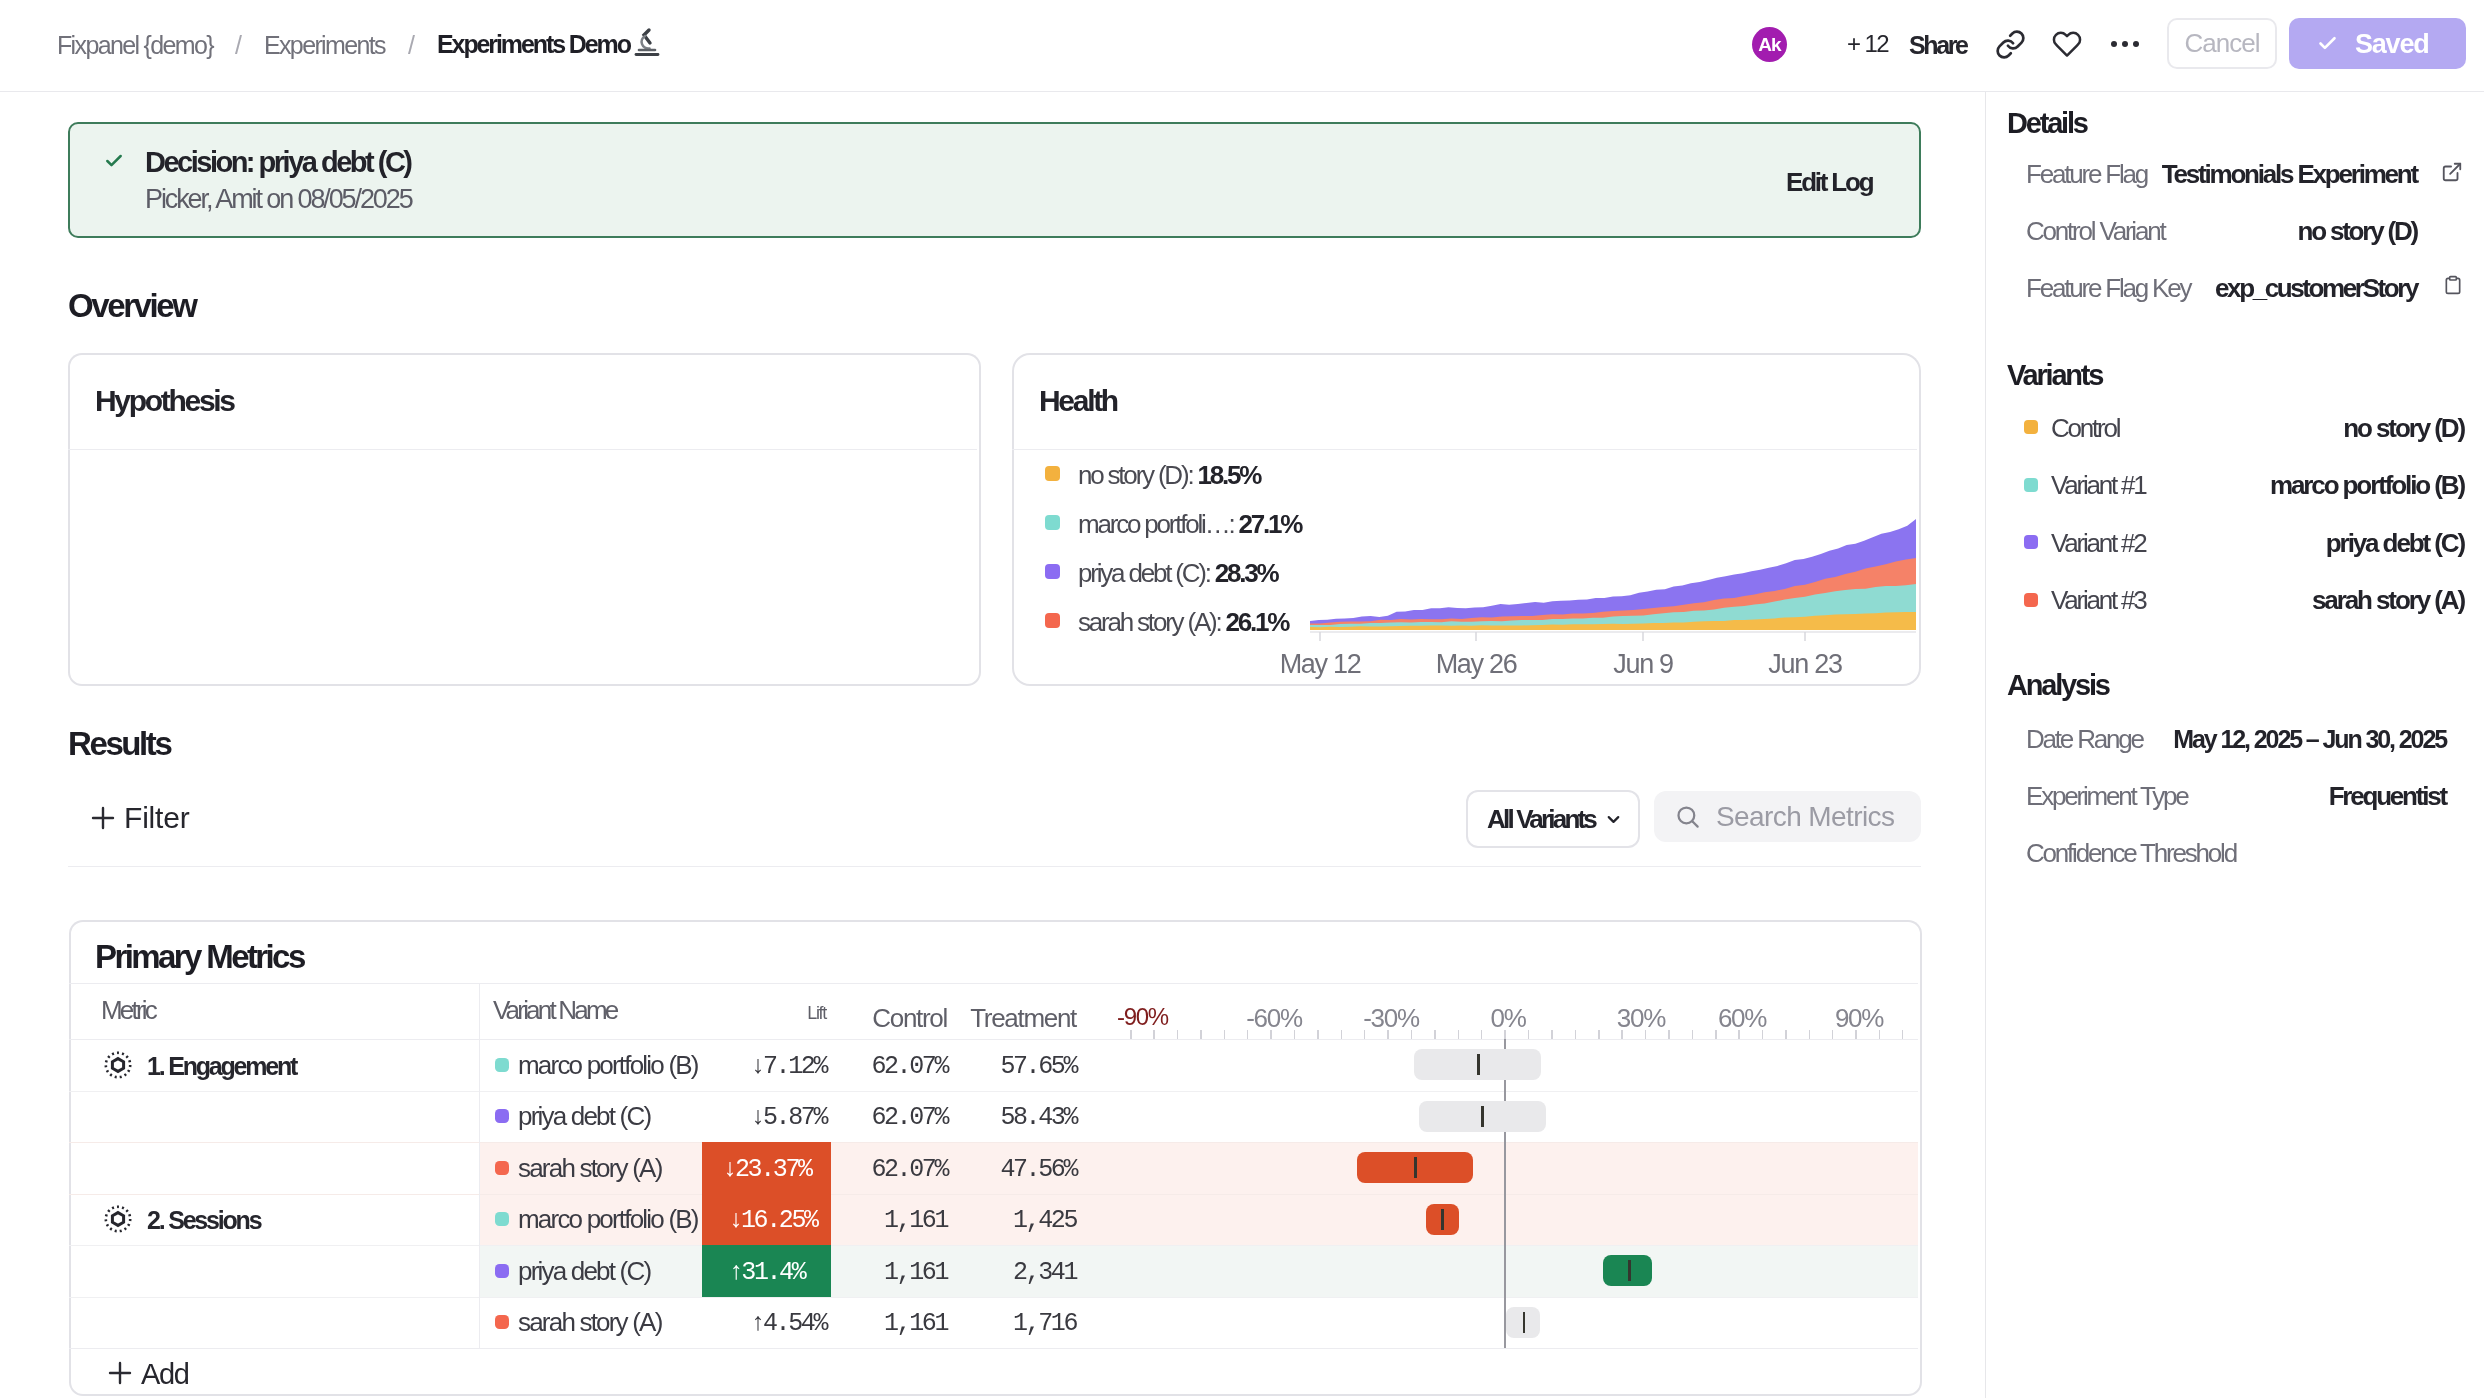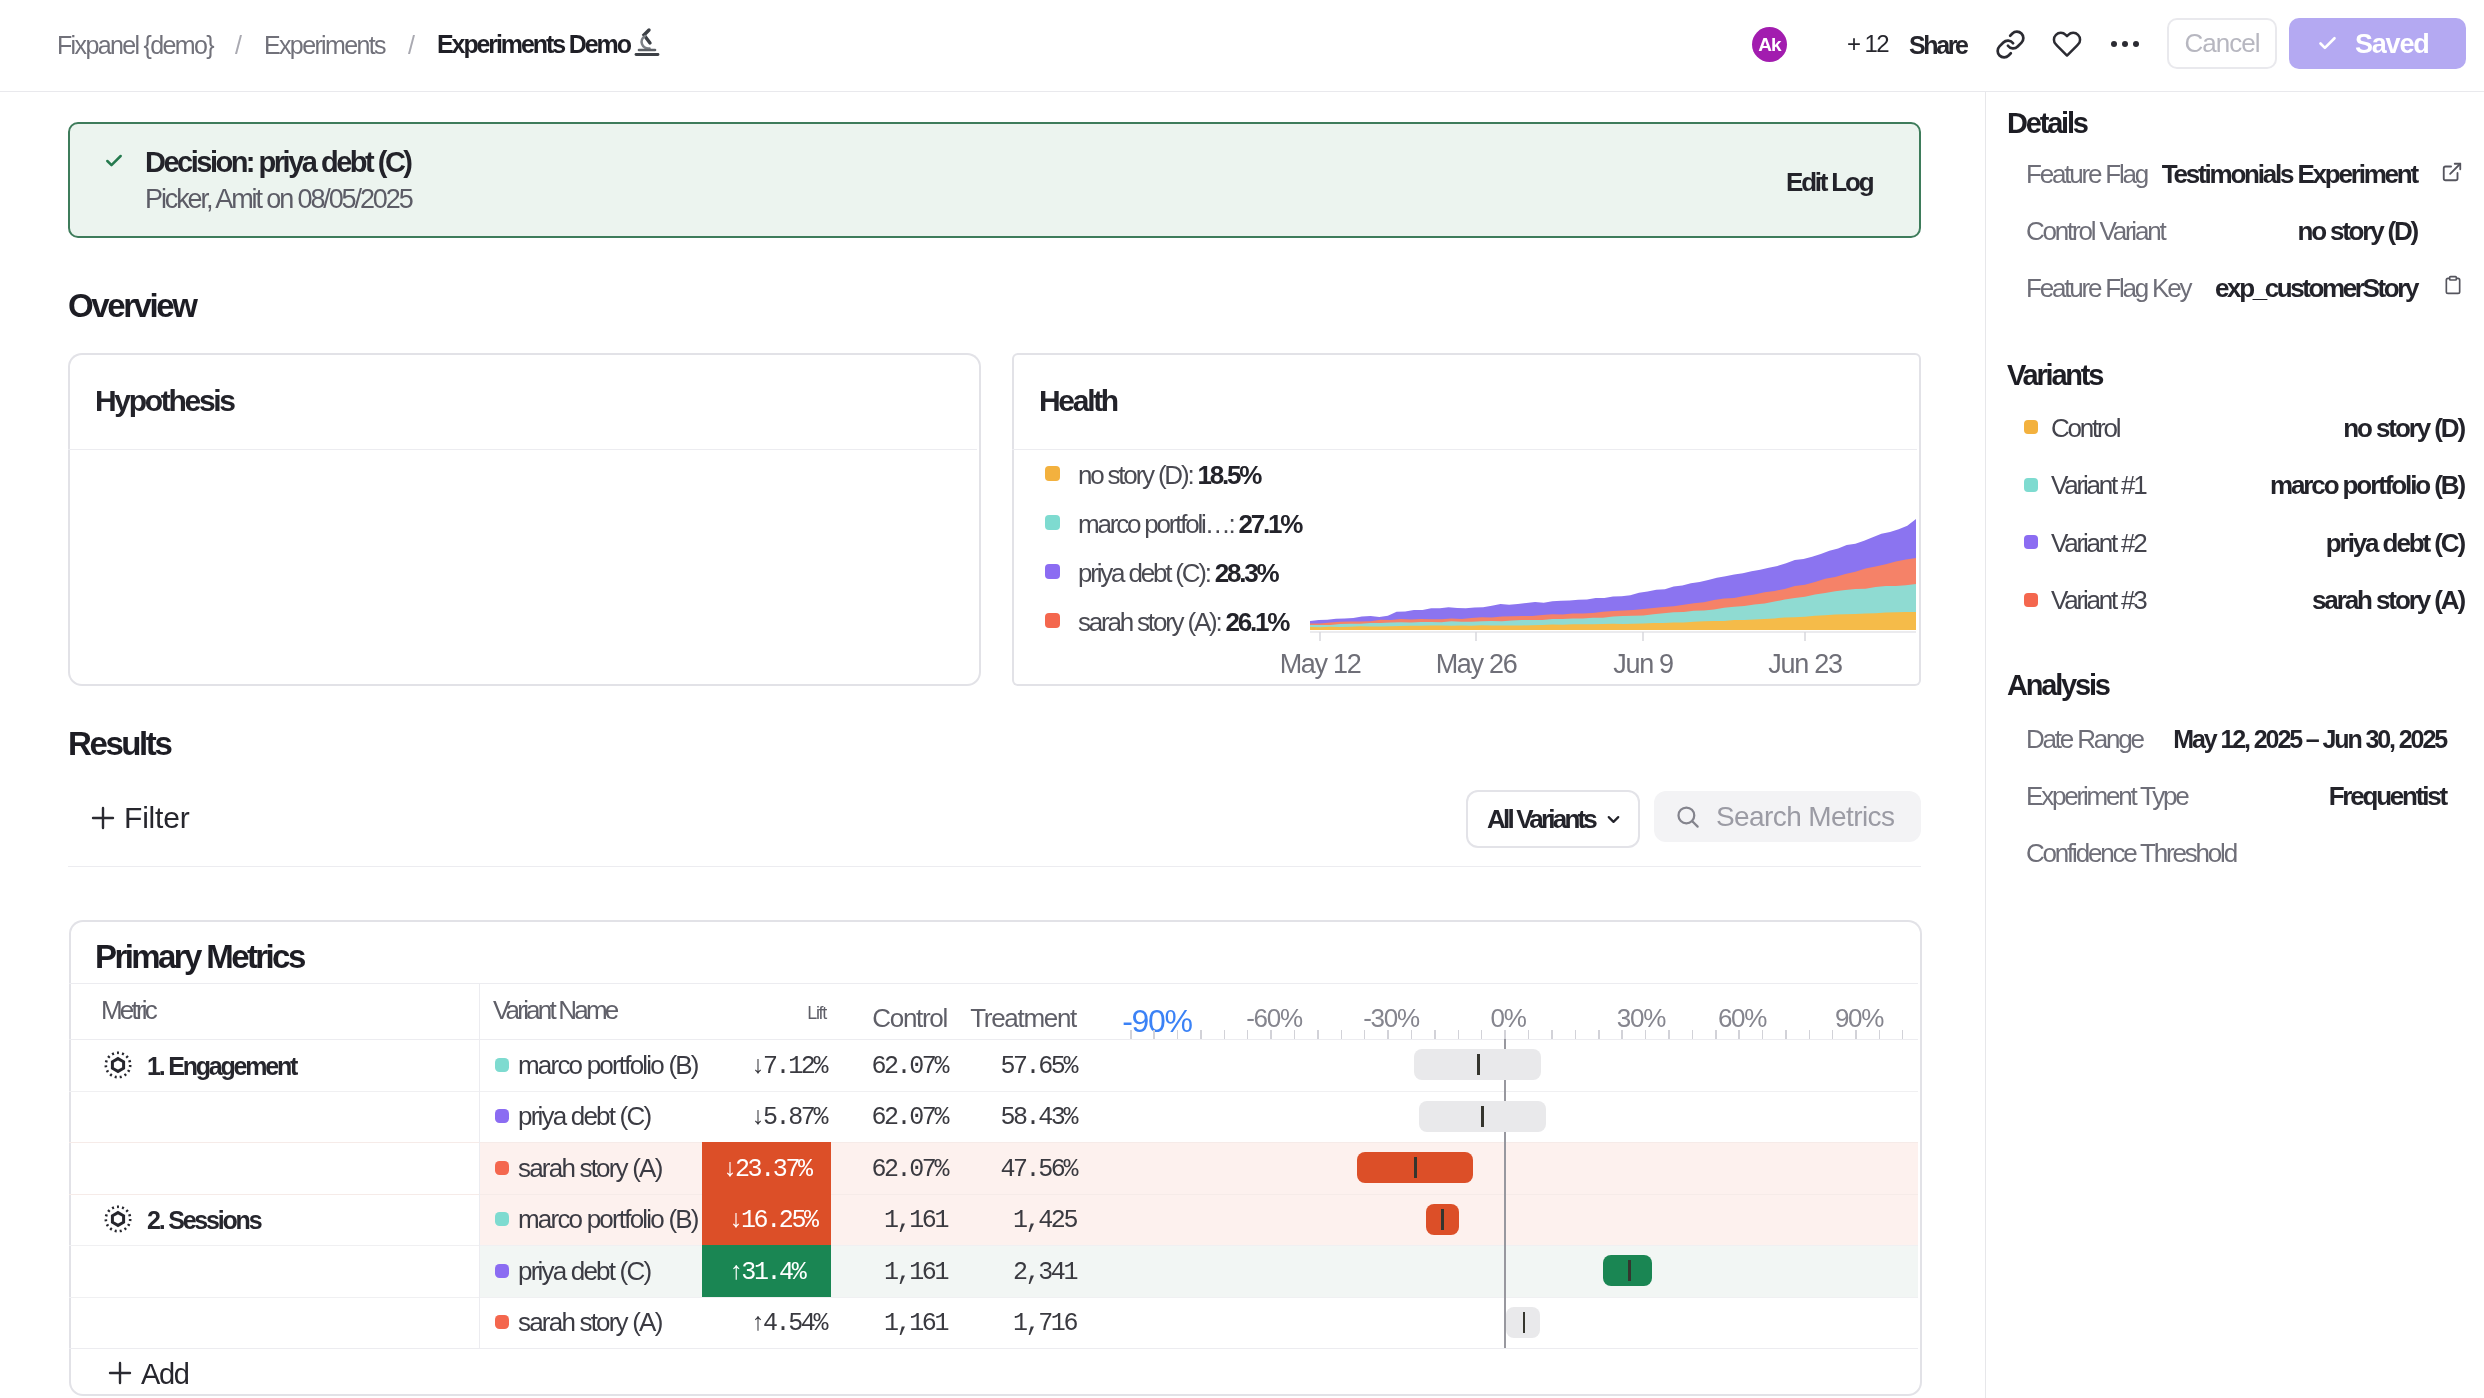--- a/index.html
+++ b/index.html
@@ -58,21 +58,21 @@
 <div class="abs" style="left:145px;top:184px;font-size:27px;letter-spacing:-2.1px;color:#5c5c66">Picker, Amit on 08/05/2025</div>
 <div class="abs" style="left:1786px;top:167px;font-size:26px;letter-spacing:-2.2px;font-weight:bold;color:#23232a">Edit Log</div>
 
 <div class="abs" style="left:68px;top:287px;font-size:33px;letter-spacing:-2.4px;font-weight:bold;color:#1d1d24">Overview</div>
 
 <div class="abs" style="left:68px;top:353px;width:913px;height:333px;box-shadow:inset 0 0 0 2px #e2e2e7;border-radius:14px">
   <div class="abs" style="left:27px;top:31px;font-size:30px;letter-spacing:-2.3px;font-weight:bold;color:#23232a">Hypothesis</div>
   <div class="abs" style="left:0;top:96px;width:909px;border-top:1px solid #ececf0"></div>
 </div>
 
-<div class="abs" style="left:1012px;top:353px;width:909px;height:333px;box-shadow:inset 0 0 0 2px #e2e2e7;border-radius:6px">
+<div class="abs" style="left:1012px;top:353px;width:909px;height:333px;box-shadow:inset 0 0 0 2px #e2e2e7;border-radius:18px">
   <div class="abs" style="left:27px;top:31px;font-size:30px;letter-spacing:-2.3px;font-weight:bold;color:#23232a">Health</div>
   <div class="abs" style="left:0;top:96px;width:905px;border-top:1px solid #ececf0"></div>
 
   <div class="abs" style="left:33px;top:113px;width:15px;height:15px;border-radius:4px;background:#f3b13e"></div>
   <div class="abs" style="left:66px;top:107px;font-size:26px;letter-spacing:-2.2px;color:#4a4a52">no story (D): <b style="color:#23232a">18.5%</b></div>
   <div class="abs" style="left:33px;top:162px;width:15px;height:15px;border-radius:4px;background:#7edbd0"></div>
   <div class="abs" style="left:66px;top:156px;font-size:26px;letter-spacing:-2.2px;color:#4a4a52">marco portfoli…: <b style="color:#23232a">27.1%</b></div>
   <div class="abs" style="left:33px;top:211px;width:15px;height:15px;border-radius:4px;background:#8b6cf2"></div>
   <div class="abs" style="left:66px;top:205px;font-size:26px;letter-spacing:-2.2px;color:#4a4a52">priya debt (C): <b style="color:#23232a">28.3%</b></div>
   <div class="abs" style="left:33px;top:260px;width:15px;height:15px;border-radius:4px;background:#f4674e"></div>
@@ -118,21 +118,21 @@
 
 <div id="pm" class="abs" style="left:69px;top:920px;width:1853px;height:476px;box-shadow:inset 0 0 0 2px #e2e2e7;border-radius:14px;overflow:hidden">
   <div class="abs" style="left:26px;top:18px;font-size:33px;letter-spacing:-2.6px;font-weight:bold;color:#1d1d24">Primary Metrics</div>
   <div class="abs" style="left:0;top:63px;width:1849px;border-top:1px solid #ececf0"></div>
 
   <div class="abs" style="left:32px;top:75px;font-size:26px;letter-spacing:-2.8px;color:#5f5f68">Metric</div>
   <div class="abs" style="left:424px;top:75px;font-size:26px;letter-spacing:-2.8px;color:#5f5f68">Variant Name</div>
   <div class="abs right" style="left:657px;top:83px;width:100px;font-size:18px;letter-spacing:-1.3px;color:#5f5f68">Lift</div>
   <div class="abs right" style="left:758px;top:83px;width:120px;font-size:26px;letter-spacing:-1.3px;color:#5f5f68">Control</div>
   <div class="abs right" style="left:867px;top:83px;width:140px;font-size:26px;letter-spacing:-1.3px;color:#5f5f68">Treatment</div>
-  <div class="abs" style="left:1048px;top:83px;width:80px;text-align:center;font-size:32px;letter-spacing:-1.3px;color:#3b82f6">-90%</div>
+  <div class="abs" style="left:1048px;top:83px;width:80px;font-size:24px;letter-spacing:-1.3px;color:#7f1d1d">-90%</div>
   <div class="abs" style="left:1165px;top:83px;width:80px;text-align:center;font-size:26px;letter-spacing:-1.3px;color:#85858e">-60%</div>
   <div class="abs" style="left:1282px;top:83px;width:80px;text-align:center;font-size:26px;letter-spacing:-1.3px;color:#85858e">-30%</div>
   <div class="abs" style="left:1399px;top:83px;width:80px;text-align:center;font-size:26px;letter-spacing:-1.3px;color:#85858e">0%</div>
   <div class="abs" style="left:1516px;top:83px;width:80px;text-align:right;font-size:26px;letter-spacing:-1.3px;color:#85858e">30%</div>
   <div class="abs" style="left:1633px;top:83px;width:80px;text-align:center;font-size:26px;letter-spacing:-1.3px;color:#85858e">60%</div>
   <div class="abs" style="left:1750px;top:83px;width:80px;text-align:center;font-size:26px;letter-spacing:-1.3px;color:#85858e">90%</div>
 
   <div class="abs" style="left:1061px;top:110px;width:773px;height:9px;background:repeating-linear-gradient(90deg,#d2d2d8 0 1.5px,transparent 1.5px 23.4px)"></div>
   <div class="abs" style="left:0;top:119px;width:1849px;border-top:1px solid #ececf0"></div>
 

